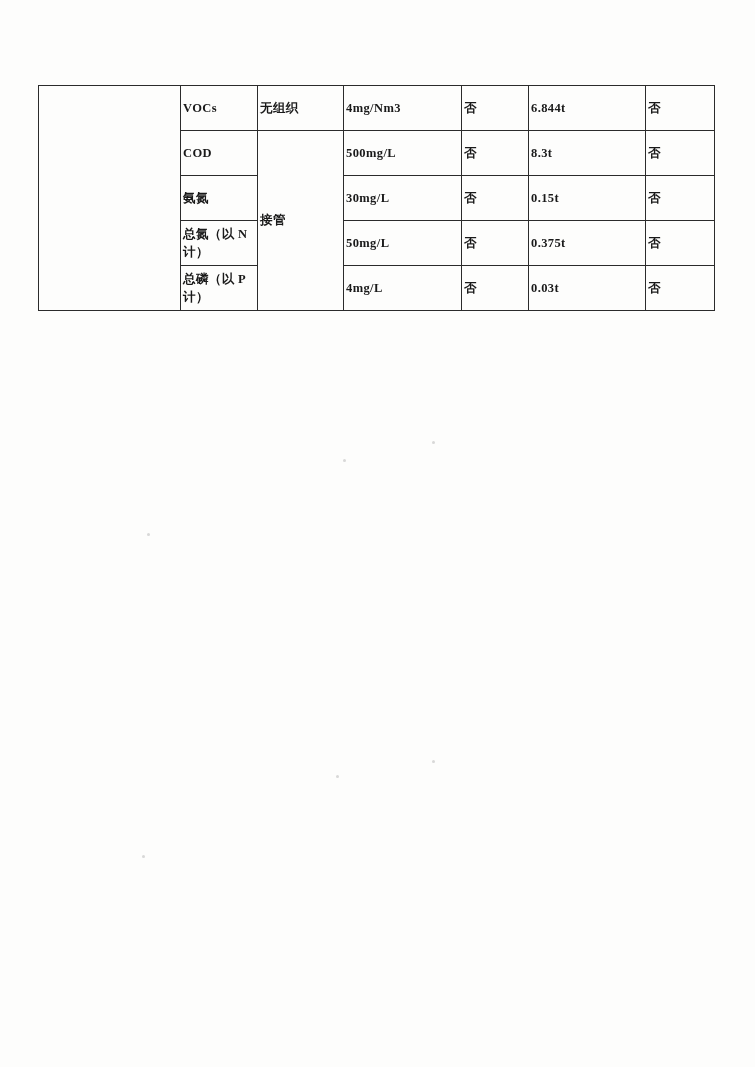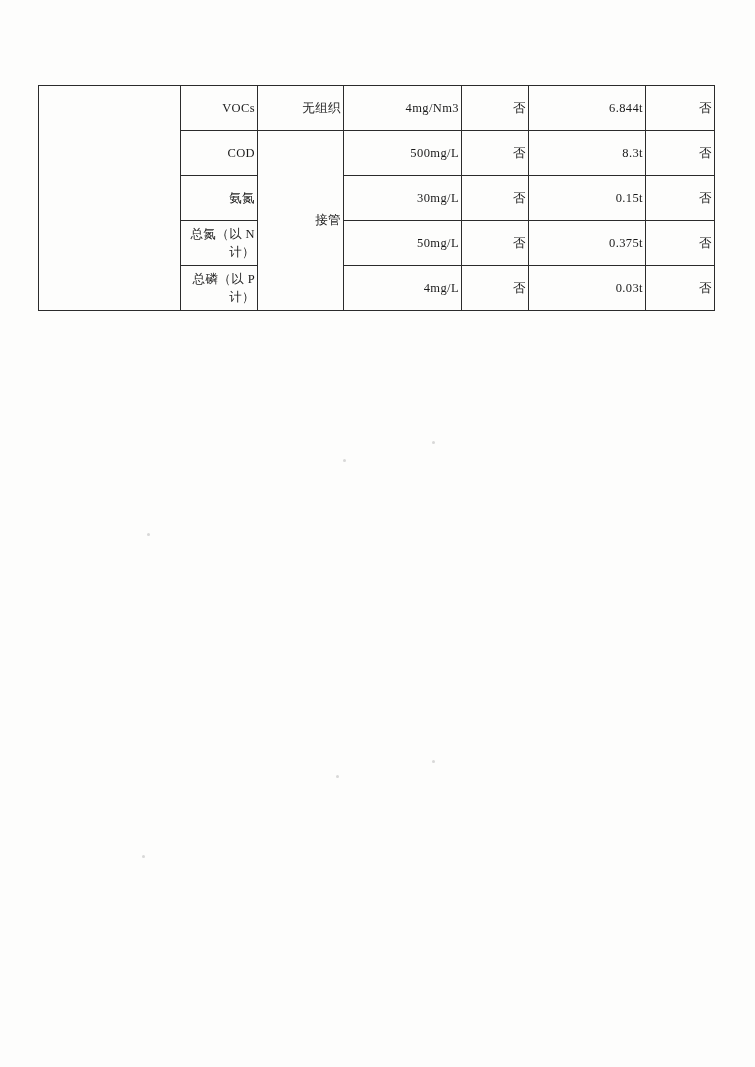--- a/index.html
+++ b/index.html
@@ -31,27 +31,28 @@
   }
 
   table.doc-table {
     border-collapse: collapse;
     width: 676px;
     table-layout: fixed;
   }
 
   table.doc-table td {
     border: 1px solid #2b2b2b;
-    text-align: right;
+    text-align: left;
     vertical-align: middle;
     font-size: 12.5px;
     line-height: 1.45;
     padding: 3px 2px;
     font-family: "Liberation Serif", serif;
     letter-spacing: 0.4px;
+    font-weight: bold;
   }
 
   td.cn {
     font-family: "DejaVu Sans", sans-serif;
     font-size: 12px;
     letter-spacing: 1px;
   }
 
   td.blank-left {
     border-right: 1px solid #2b2b2b;

